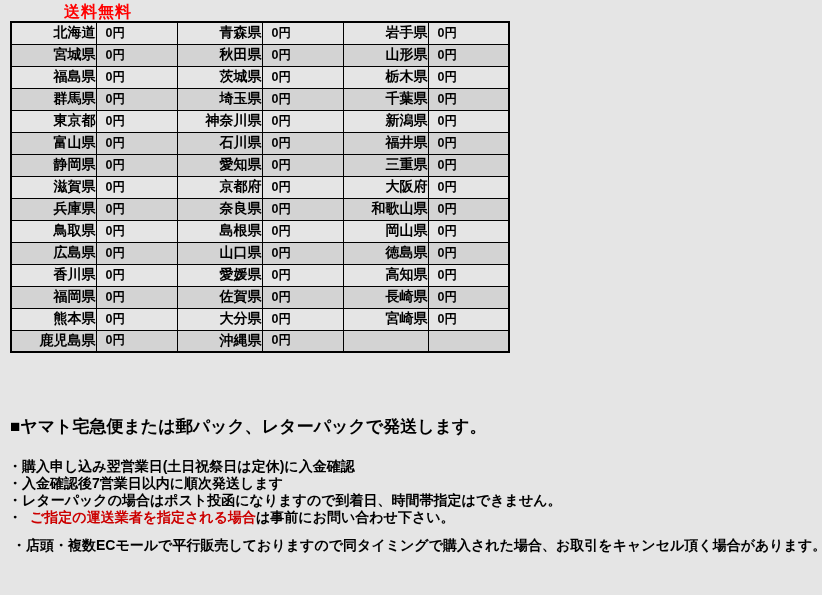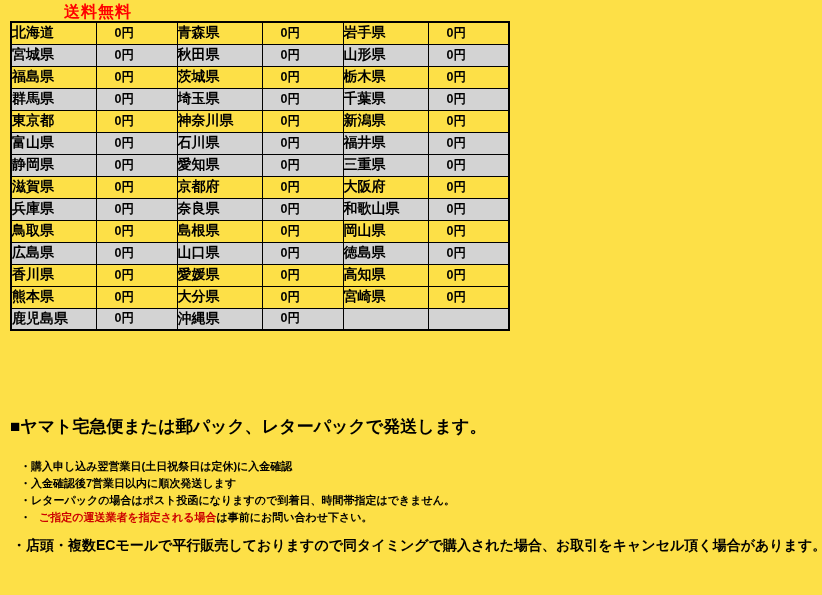--- a/index.html
+++ b/index.html
@@ -5,21 +5,21 @@
   * { margin: 0; padding: 0; box-sizing: border-box; }
   html, body { background: #ffffff; }
   body {
     width: 822px; height: 595px;
     position: relative;
     font-family: "Liberation Sans", "DejaVu Sans", sans-serif;
     font-weight: bold;
     color: #000000;
     overflow: hidden;
   }
-  .page { position: absolute; inset: 0; width: 822px; height: 595px; background: #fde047; }
+  .page { position: absolute; inset: 0; width: 822px; height: 595px; background: #e5e5e5; }
 
   .free-shipping {
     position: absolute; left: 64px; top: 2px;
     color: var(--accent-red, #ff0000);
     font-size: 16px;
     letter-spacing: 1px;
   }
 
   .fee-table {
     position: absolute; left: 10px; top: 21px;
@@ -27,31 +27,31 @@
     table-layout: fixed;
     border: 2px solid var(--border-color, #000);
   }
   .fee-table td {
     border: 1px solid var(--border-color, #000);
     height: 22px;
     overflow: hidden;
     white-space: nowrap;
     font-size: 14px;
   }
-  .fee-table td.pref { width: 85px; text-align: left; font-family: Liberation Mono, monospace; }
-  .fee-table td.fee  { width: 81px; text-align: left; padding-left: 18px; font-size: 12.5px; }
+  .fee-table td.pref { width: 85px; text-align: right; font-family: Liberation Mono, monospace; }
+  .fee-table td.fee  { width: 81px; text-align: left; padding-left: 9px; font-size: 12.5px; }
   .fee-table tr.alt  { background: var(--row-alt-gray, #d3d3d3); }
 
   .shipping-heading {
     position: absolute; left: 10px; top: 415px;
     font-size: 17px;
   }
   .bullets {
-    position: absolute; left: 20px; top: 458px;
-    font-size: 11px;
+    position: absolute; left: 8px; top: 458px;
+    font-size: 14px;
     line-height: 17px;
     white-space: nowrap;
   }
   .bullet-red { color: var(--note-red, #cc0000); margin-left: 8px; }
   .footnote {
     position: absolute; left: 12px; top: 537px;
     font-size: 14px;
     white-space: nowrap;
   }
 </style>
@@ -151,20 +151,28 @@
           <td class="fee">0円</td>
           <td class="pref">徳島県</td>
           <td class="fee">0円</td>
         </tr>
         <tr>
           <td class="pref">香川県</td>
           <td class="fee">0円</td>
           <td class="pref">愛媛県</td>
           <td class="fee">0円</td>
           <td class="pref">高知県</td>
+          <td class="fee">0円</td>
+        </tr>
+        <tr class="alt">
+          <td class="pref">福岡県</td>
+          <td class="fee">0円</td>
+          <td class="pref">佐賀県</td>
+          <td class="fee">0円</td>
+          <td class="pref">長崎県</td>
           <td class="fee">0円</td>
         </tr>
         <tr>
           <td class="pref">熊本県</td>
           <td class="fee">0円</td>
           <td class="pref">大分県</td>
           <td class="fee">0円</td>
           <td class="pref">宮崎県</td>
           <td class="fee">0円</td>
         </tr>

